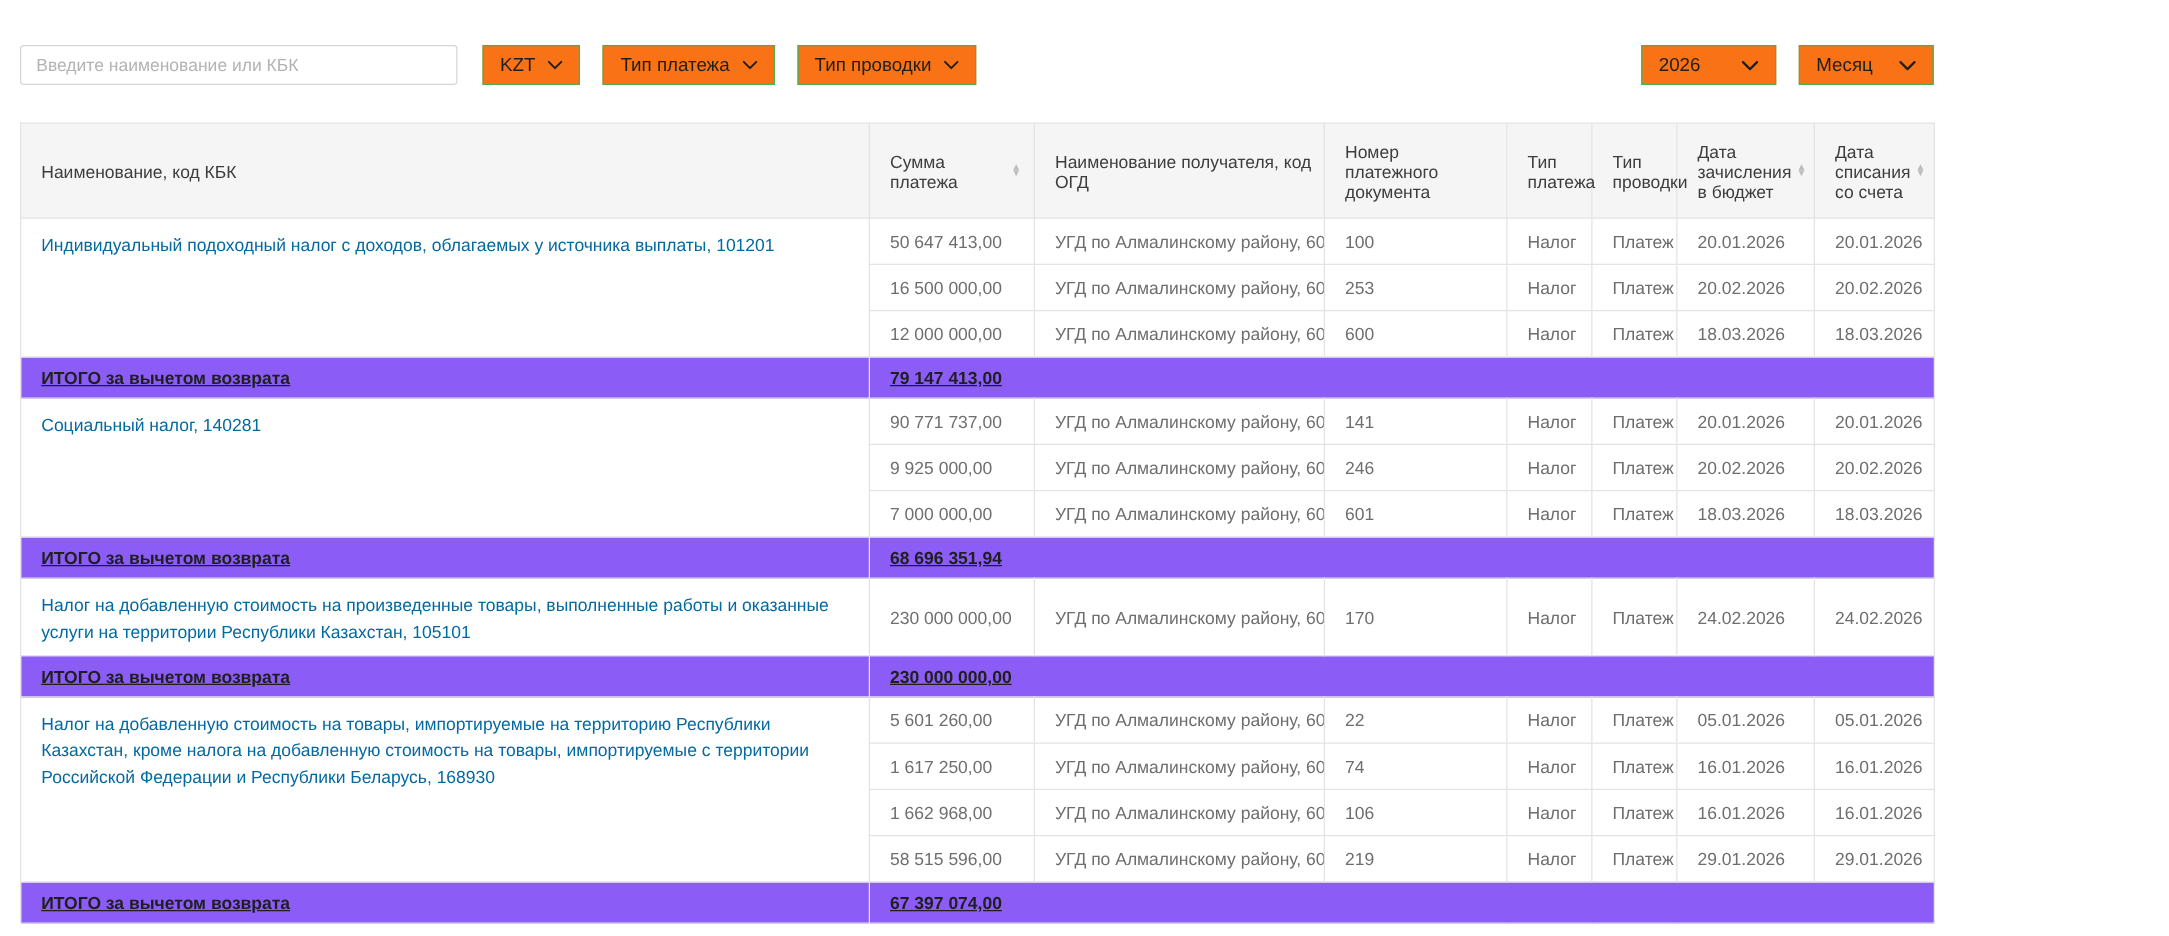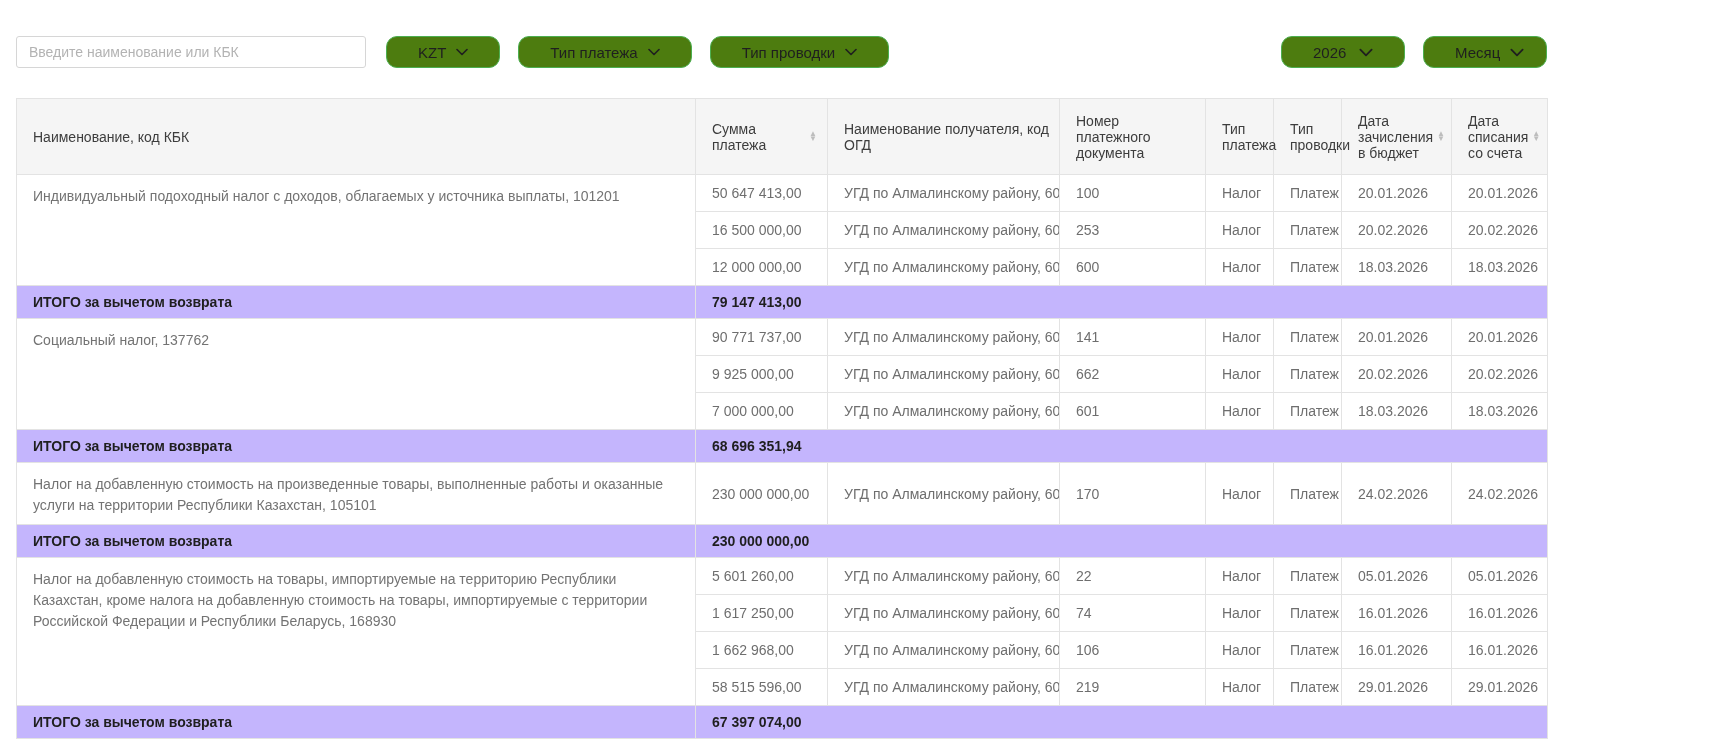--- a/index.html
+++ b/index.html
@@ -7,42 +7,42 @@
     font-family: "Liberation Sans", "DejaVu Sans", sans-serif; color: #1f1f1f; }
   .page { padding-left: 16px; width: 1563px; }
 
   
   .topbar { display: flex; align-items: flex-end; margin: 36px 0 30px 0; width: 1531px; }
   .search-input { width: 350px; height: 32px; border: 1px solid #d6d6d6; border-radius: 3px;
     padding: 0 12px; font-size: 14px; color: #333; outline: none;
     font-family: "Liberation Sans", sans-serif; }
   .search-input::placeholder { color: #b3b3b3; }
   .pill { display: inline-flex; align-items: center; gap: 10px; height: 32px;
-    background: #4d7c0f; border: 1px solid #4caf50; border-radius: 11px; padding: 0 31px;
+    background: #f97316; border: 1px solid #4caf50; border-radius: 0; padding: 0 13px;
     font-size: 15px; color: #1f1f1f; cursor: pointer; white-space: nowrap;
     font-family: "Liberation Sans", sans-serif; }
-  .pill.wide { width: 124px; justify-content: space-between; }
+  .pill.wide { width: 108px; justify-content: space-between; }
   .pill + .pill { margin-left: 18px; }
   .pill-first { margin-left: 20px; }
   .right-group { margin-left: auto; display: flex; }
   .chev { display: inline-flex; align-items: center; }
 
   
   table.grid { border-collapse: collapse; table-layout: fixed; width: 1531px; font-size: 14px; }
   .grid th, .grid td { border: 1px solid #e3e3e3; }
   .grid thead th { background: #f5f5f5; height: 76px; font-weight: 400; color: #3d3d3d;
     text-align: left; padding: 8px 10px 8px 16px; vertical-align: middle; }
   .th-inner { display: flex; align-items: center; justify-content: space-between; gap: 4px; }
   .sorter { display: inline-flex; flex-direction: column; line-height: 0.55; font-size: 8px;
     color: #bdbdbd; flex: 0 0 auto; }
   .grid td { padding: 8px 16px; }
-  td.name-cell { vertical-align: top; padding-top: 11px; color: #737373; line-height: 1.5; }
+  td.name-cell { vertical-align: top; padding-top: 11px; color: #0369a1; line-height: 1.5; }
   tr.data-row { height: 37px; }
   td.val-cell { color: #6e6e6e; vertical-align: middle; white-space: nowrap; overflow: hidden; }
-  tr.total-row { height: 33px; background: #c4b5fd; }
+  tr.total-row { height: 33px; background: #8b5cf6; text-decoration: underline; }
   tr.total-row td { font-weight: 700; color: #1f1f1f; white-space: nowrap; }
 </style>
 </head>
 <body>
 
 <div class="page">
 
   <div class="topbar">
     <input class="search-input" type="text" placeholder="Введите наименование или КБК" style="">
     <button class="pill pill-first">
@@ -183,33 +183,33 @@
           <td class="val-cell">Налог</td>
           <td class="val-cell">Платеж</td>
           <td class="val-cell">18.03.2026</td>
           <td class="val-cell">18.03.2026</td>
         </tr>
         <tr class="total-row">
           <td>ИТОГО за вычетом возврата</td>
           <td colspan="7">79 147 413,00</td>
         </tr>
         <tr class="data-row">
-          <td class="name-cell" rowspan="3">Социальный налог, 137762</td>
+          <td class="name-cell" rowspan="3">Социальный налог, 140281</td>
           <td class="val-cell">90 771 737,00</td>
           <td class="val-cell">УГД по Алмалинскому району, 600701</td>
           <td class="val-cell">141</td>
           <td class="val-cell">Налог</td>
           <td class="val-cell">Платеж</td>
           <td class="val-cell">20.01.2026</td>
           <td class="val-cell">20.01.2026</td>
         </tr>
         <tr class="data-row">
           <td class="val-cell">9 925 000,00</td>
           <td class="val-cell">УГД по Алмалинскому району, 600701</td>
-          <td class="val-cell">662</td>
+          <td class="val-cell">246</td>
           <td class="val-cell">Налог</td>
           <td class="val-cell">Платеж</td>
           <td class="val-cell">20.02.2026</td>
           <td class="val-cell">20.02.2026</td>
         </tr>
         <tr class="data-row">
           <td class="val-cell">7 000 000,00</td>
           <td class="val-cell">УГД по Алмалинскому району, 600701</td>
           <td class="val-cell">601</td>
           <td class="val-cell">Налог</td>

